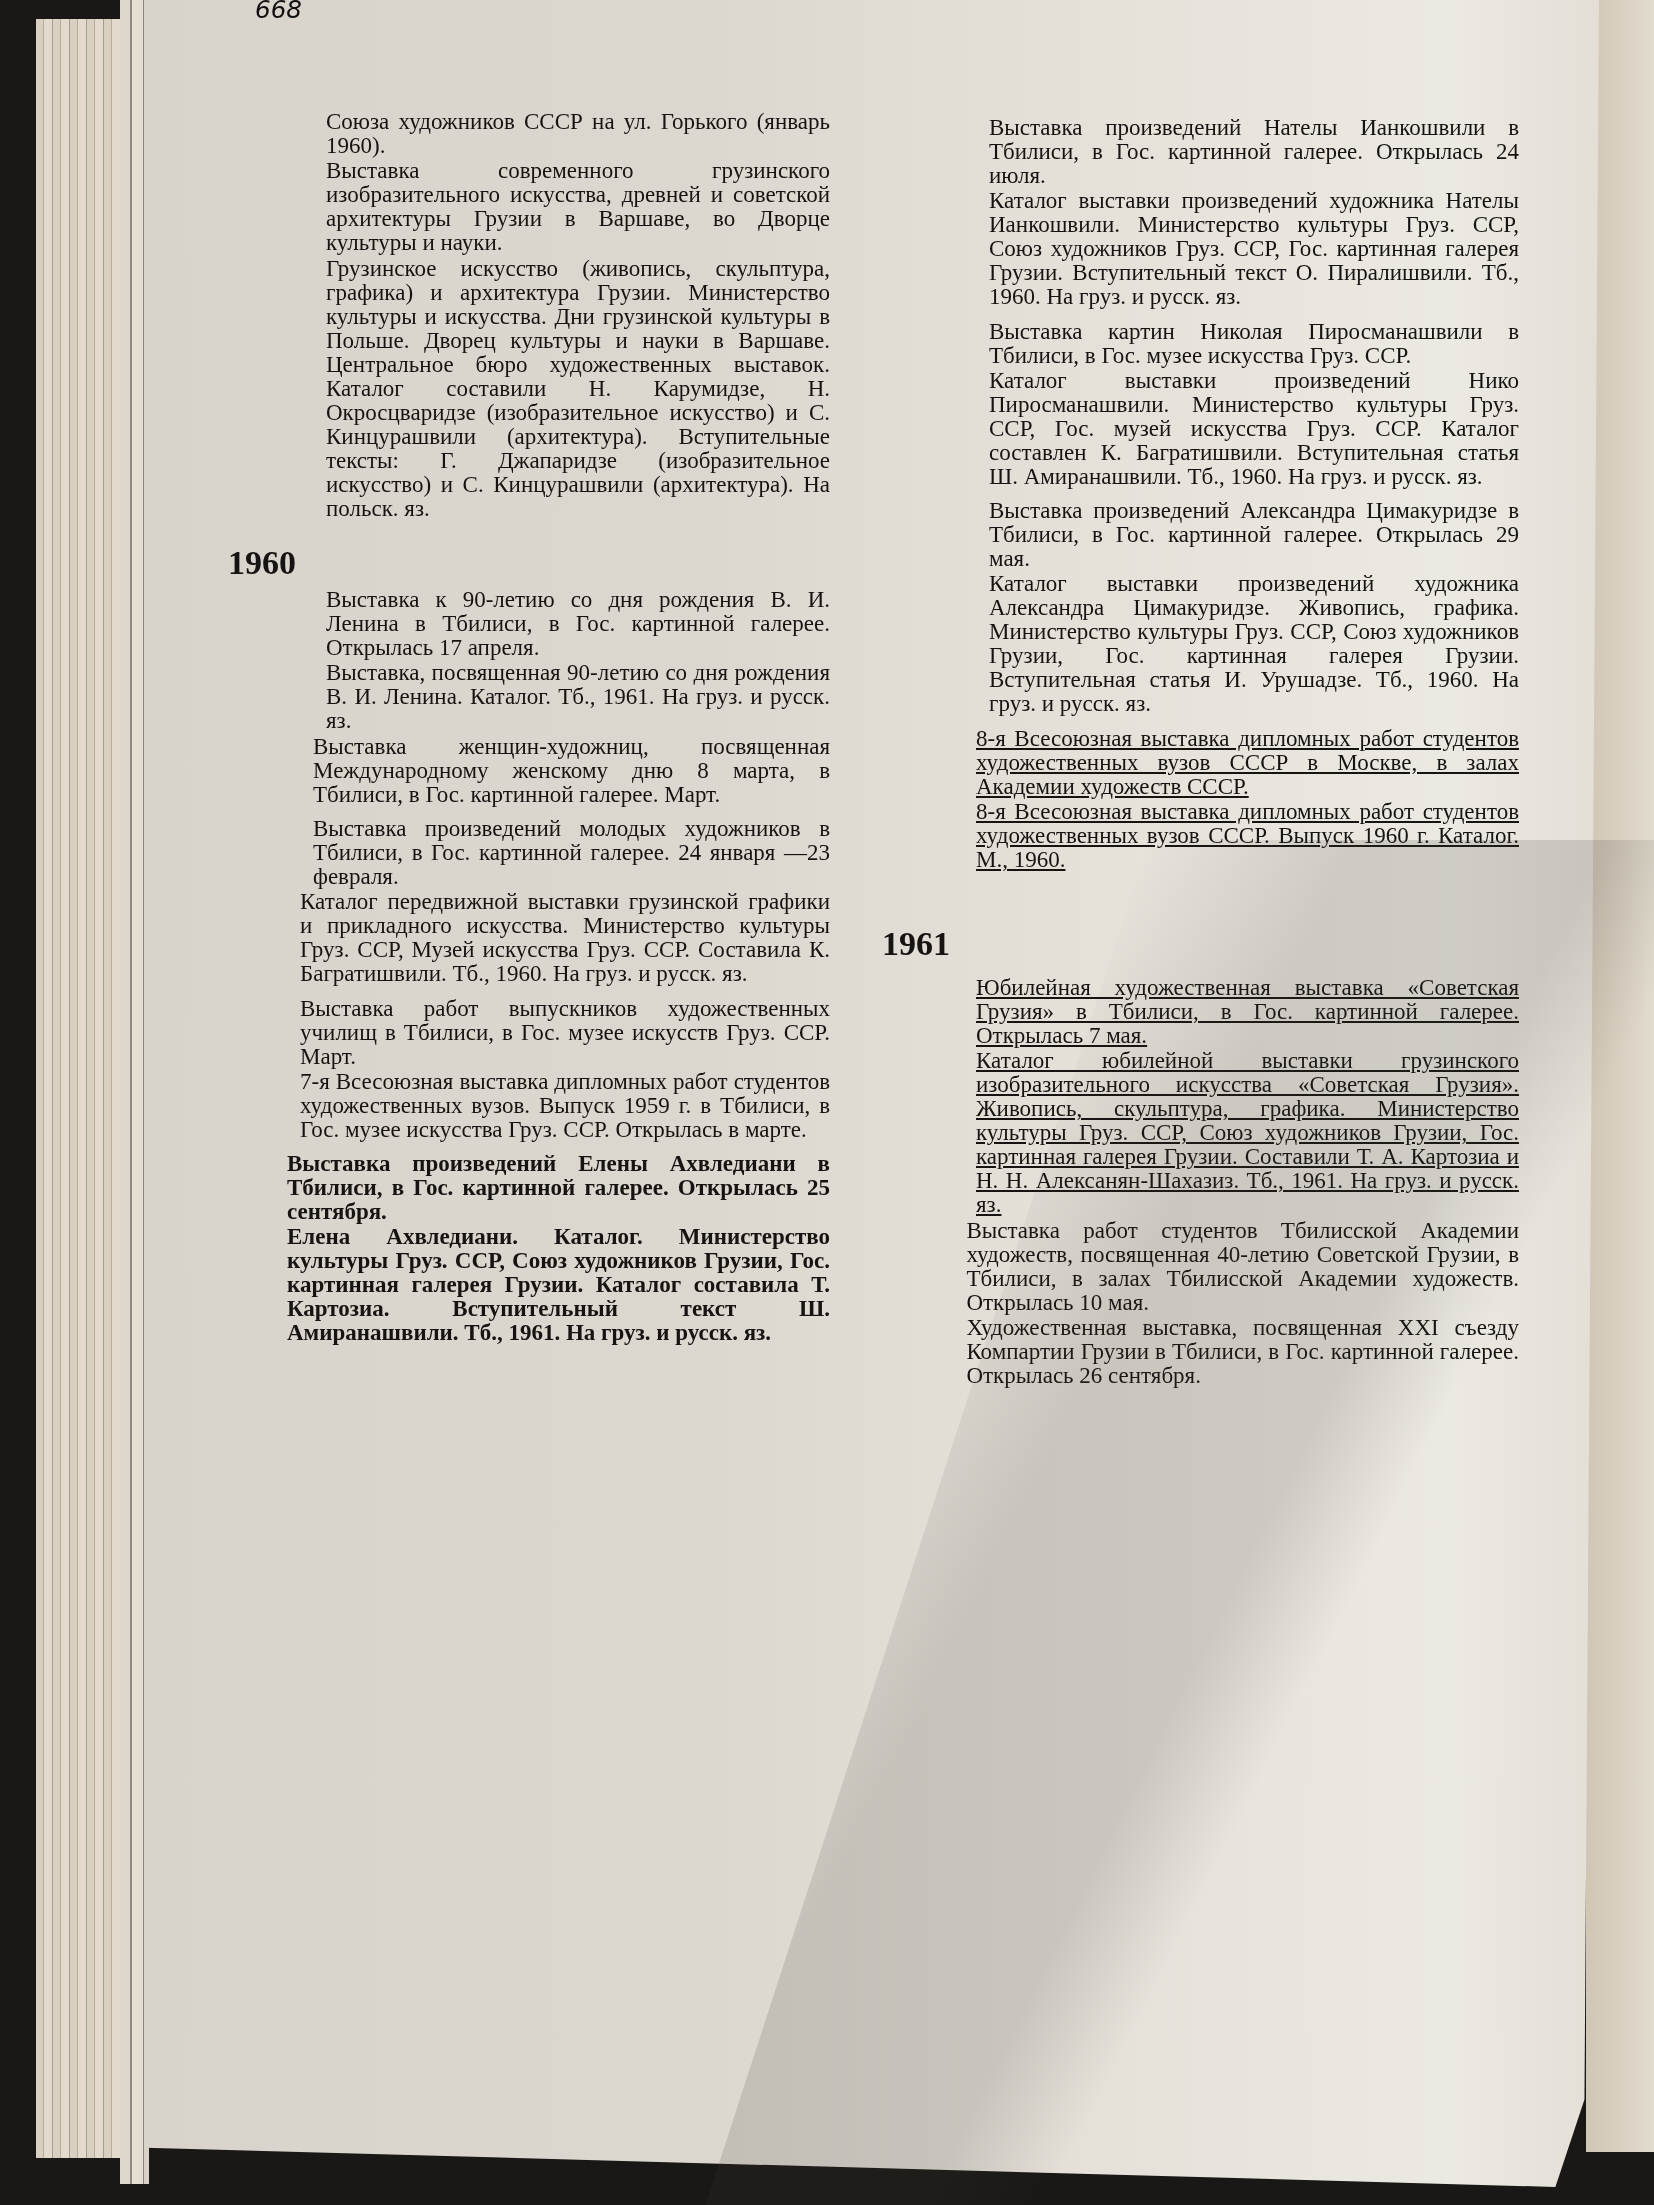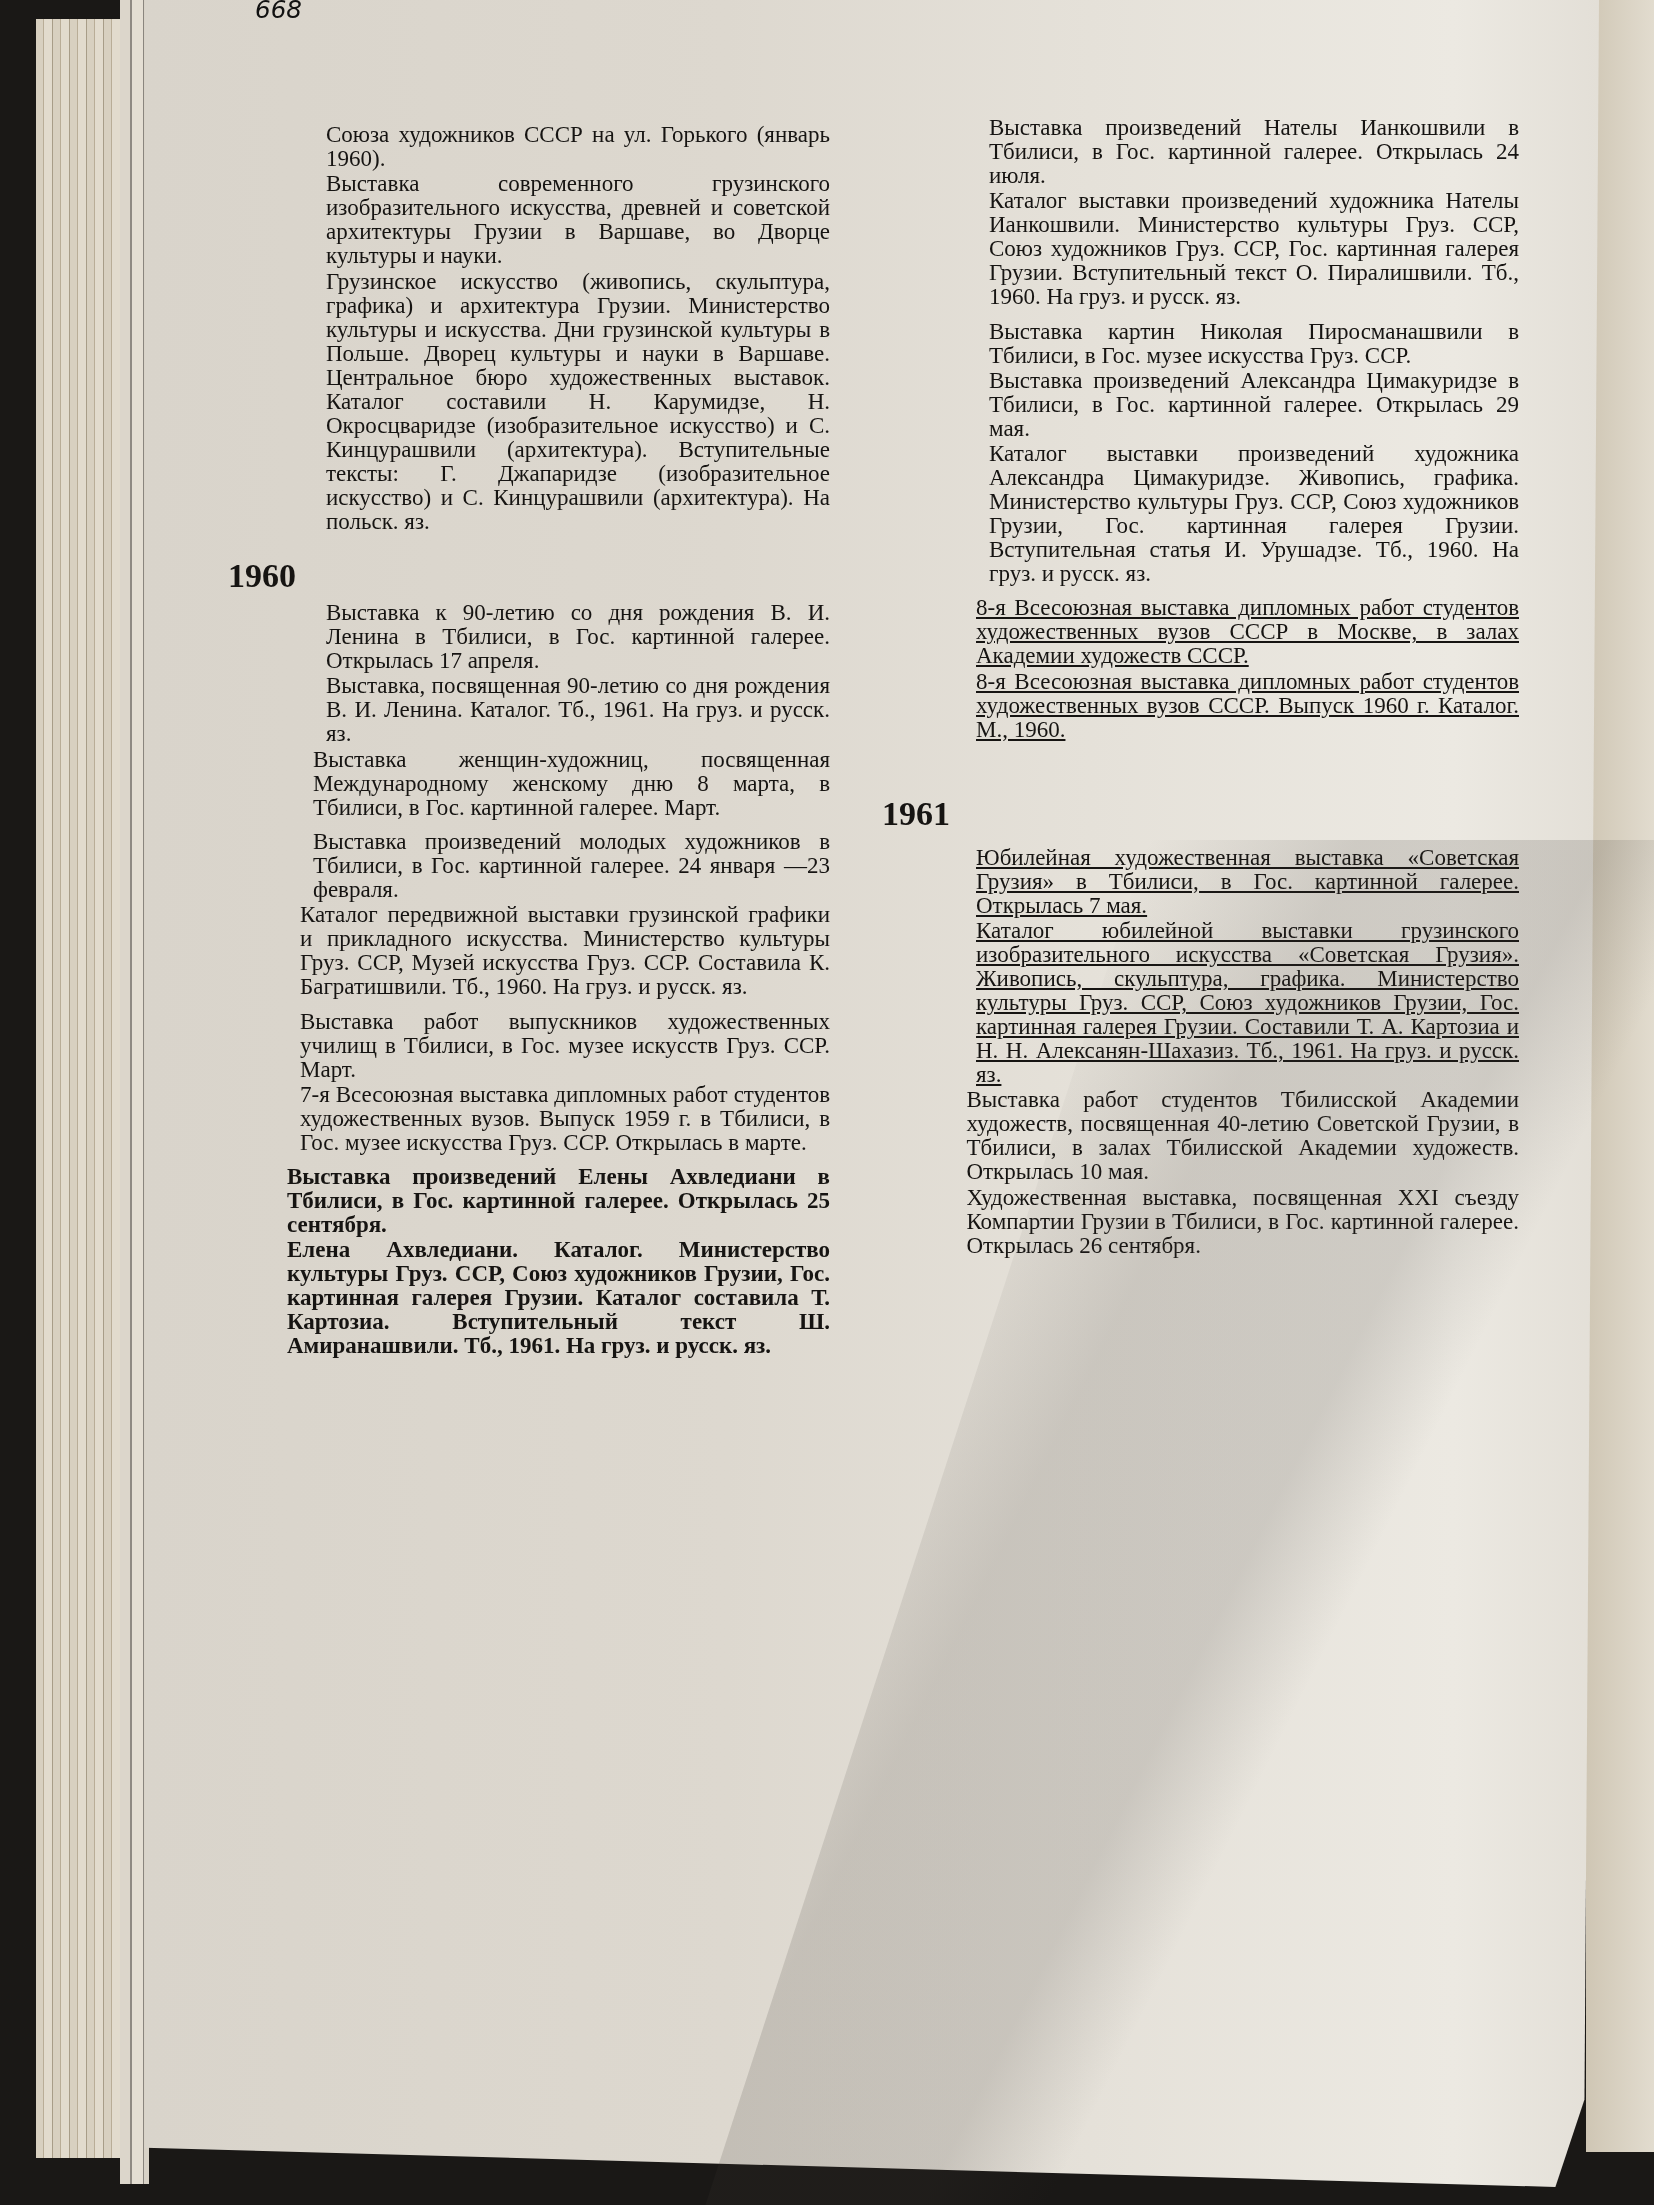--- a/index.html
+++ b/index.html
@@ -35,21 +35,21 @@
   }
   .page-number {
     position: absolute; left: 255px; top: -5.2px;
     font-family: "DejaVu Sans", sans-serif; font-style: italic;
     font-size: 24.6px; color: #111;
   }
   .col {
     position: absolute; color: #161412;
     font-size: 23px; line-height: 24px;
   }
-  .col-left { left: 326px; top: 123px; width: 504px; }
+  .col-left { left: 326px; top: 110px; width: 504px; }
   .col-right { left: 989px; top: 116px; width: 530px; }
   .entry { margin: 0 0 10.3px 0; text-align: justify; hyphens: manual; }
   .entry.tight { margin-bottom: 1.3px; }
   .year {
     font-family: Liberation Serif, serif; font-weight: bold;
     font-size: 34px; line-height: 39px; margin: 22px 0 6.5px -98px;
   }
   .col-left .indent { margin-left: -13px; font-family: Liberation Serif, serif; }
   .col-left .indent2 { margin-left: -26px; }
   .col-left .indent3 { margin-left: -39px; font-weight: bold; }
@@ -83,20 +83,21 @@
   <p class="entry tight indent2">Выставка работ выпускников художественных училищ в Тбилиси, в Гос. музее искусств Груз. ССР. Март.</p>
   <p class="entry indent2">7-я Всесоюзная выставка дипломных работ студентов художественных вузов. Выпуск 1959 г. в Тбилиси, в Гос. музее искусства Груз. ССР. Открылась в марте.</p>
   <p class="entry tight indent3">Выставка произведений Елены Ахвледиани в Тбилиси, в Гос. картинной галерее. Открылась 25 сентября.</p>
   <p class="entry indent3">Елена Ахвледиани. Каталог. Министерство культуры Груз. ССР, Союз художников Грузии, Гос. картинная галерея Грузии. Каталог составила Т. Картозиа. Вступительный текст Ш. Амиранашвили. Тб., 1961. На груз. и русск. яз.</p>
 </div>
 
 <div class="col col-right">
   <p class="entry tight">Выставка произведений Нателы Ианкошвили в Тбилиси, в Гос. картинной галерее. Открылась 24 июля.</p>
   <p class="entry">Каталог выставки произведений художника Нателы Ианкошвили. Министерство культуры Груз. ССР, Союз художников Груз. ССР, Гос. картинная галерея Грузии. Вступительный текст О. Пиралишвили. Тб., 1960. На груз. и русск. яз.</p>
   <p class="entry tight">Выставка картин Николая Пиросманашвили в Тбилиси, в Гос. музее искусства Груз. ССР.</p>
+  <p class="entry">Каталог выставки произведений Нико Пиросманашвили. Министерство культуры Груз. ССР, Гос. музей искусства Груз. ССР. Каталог составлен К. Багратишвили. Вступительная статья Ш. Амиранашвили. Тб., 1960. На груз. и русск. яз.</p>
   <p class="entry tight">Выставка произведений Александра Цимакуридзе в Тбилиси, в Гос. картинной галерее. Открылась 29 мая.</p>
   <p class="entry">Каталог выставки произведений художника Александра Цимакуридзе. Живопись, графика. Министерство культуры Груз. ССР, Союз художников Грузии, Гос. картинная галерея Грузии. Вступительная статья И. Урушадзе. Тб., 1960. На груз. и русск. яз.</p>
   <p class="entry tight shiftL">8-я Всесоюзная выставка дипломных работ студентов художественных вузов СССР в Москве, в залах Академии художеств СССР.</p>
   <p class="entry shiftL">8-я Всесоюзная выставка дипломных работ студентов художественных вузов СССР. Выпуск 1960 г. Каталог. М., 1960.</p>
 
   <div class="year year-1961">1961</div>
 
   <p class="entry tight shiftL">Юбилейная художественная выставка «Советская Грузия» в Тбилиси, в Гос. картинной галерее. Открылась 7 мая.</p>
   <p class="entry tight shiftL">Каталог юбилейной выставки грузинского изобразительного искусства «Советская Грузия». Живопись, скульптура, графика. Министерство культуры Груз. ССР, Союз художников Грузии, Гос. картинная галерея Грузии. Составили Т. А. Картозиа и Н. Н. Алексанян-Шахазиз. Тб., 1961. На груз. и русск. яз.</p>
   <p class="entry tight shiftL2">Выставка работ студентов Тбилисской Академии художеств, посвященная 40-летию Советской Грузии, в Тбилиси, в залах Тбилисской Академии художеств. Открылась 10 мая.</p>

